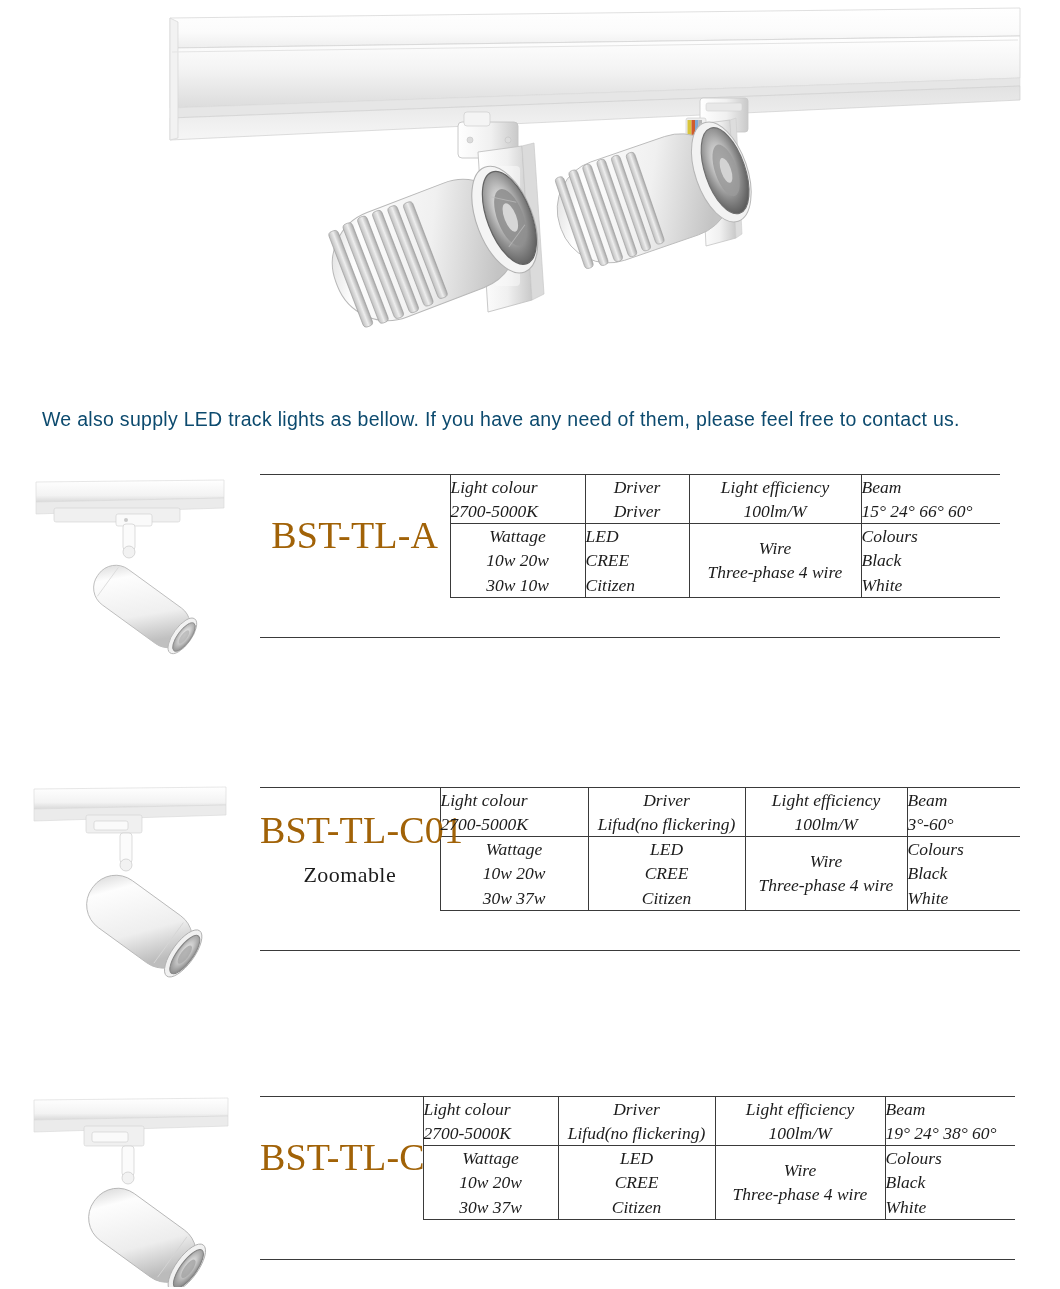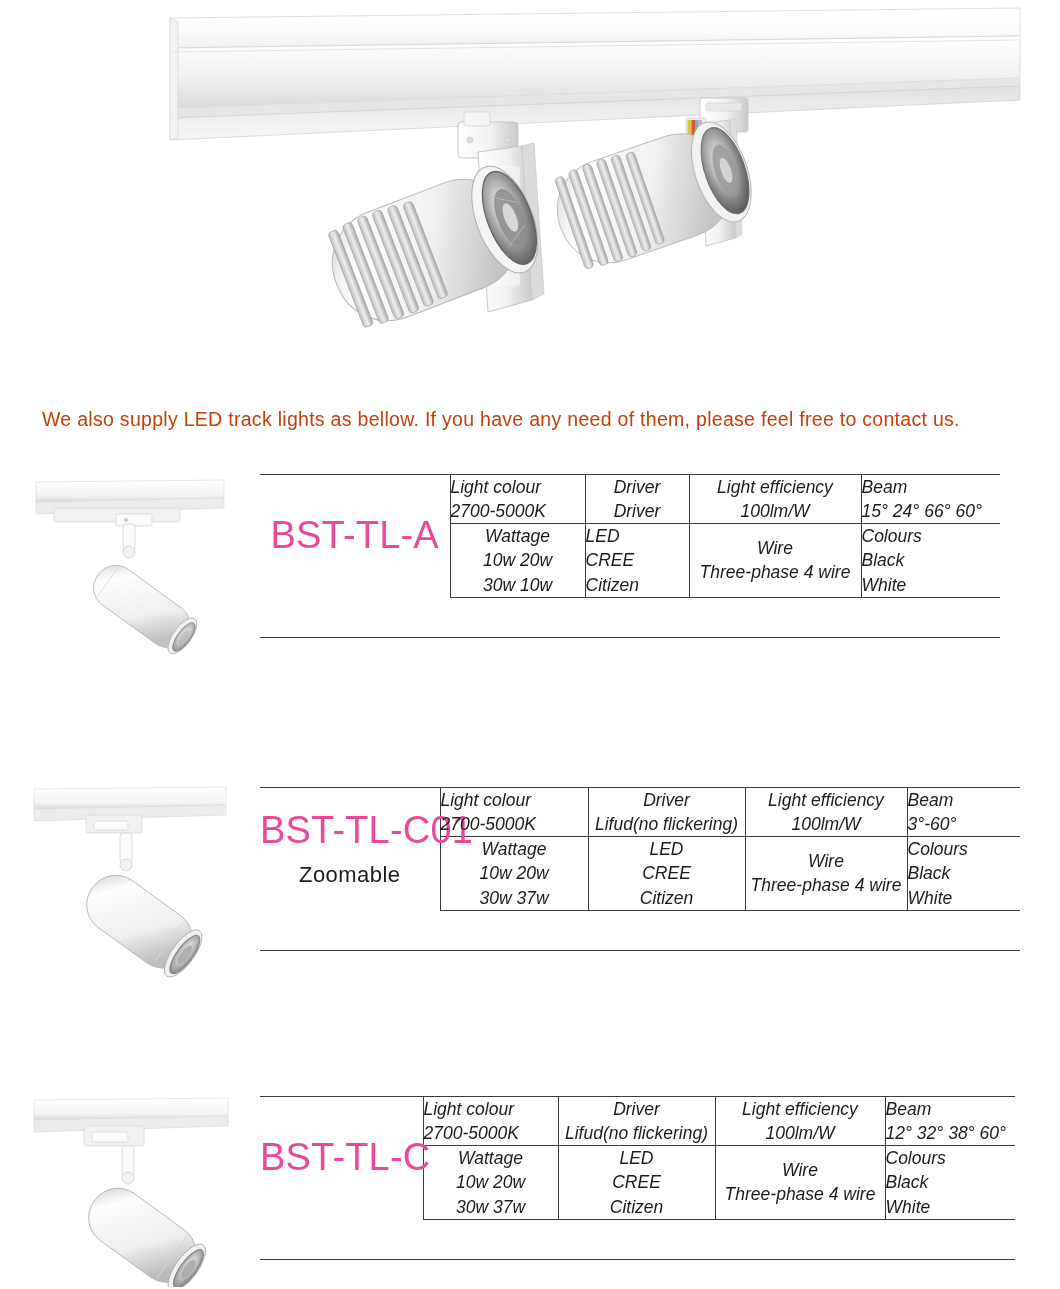--- a/index.html
+++ b/index.html
@@ -26,21 +26,21 @@
   }
   .hero svg { display: block; }
 
   
   .intro {
     position: absolute;
     left: 42px;
     top: 408px;
     font-size: 19.5px;
     letter-spacing: 0.015em;
-    color: #c2410c;
+    color: #0c4a6e;
     white-space: nowrap;
     font-weight: 400;
   }
 
   
   .product {
     position: absolute;
     left: 0;
     width: 1060px;
   }
@@ -59,36 +59,37 @@
     table-layout: fixed;
   }
   table.spec td {
     border: 1px solid #3a3a3a;
     padding: 0;
     vertical-align: middle;
     font-style: italic;
     font-size: 17.5px;
     line-height: 1.38;
     color: #1c1c1c;
+    font-family: Liberation Serif, serif;
   }
   table.spec td.model {
     border-top: none;
     border-bottom: none;
     border-left: none;
     font-style: normal;
     text-align: center;
     vertical-align: middle;
   }
   table.spec td.noright { border-right: none; }
 
   .model-name {
     font-size: 38px;
     font-weight: 400;
     letter-spacing: 0.005em;
-    color: #ec4899;
+    color: #a16207;
     line-height: 1.05;
     white-space: nowrap;
   }
   .model-sub {
     font-size: 22px;
     font-weight: 400;
     letter-spacing: 0.02em;
     color: #1c1c1c;
     margin-top: 12px;
     line-height: 1.1;
@@ -483,21 +484,21 @@
         <td class="cell-pad cell-center">
           <span class="line">Driver</span>
           <span class="line">Lifud(no flickering)</span>
         </td>
         <td class="cell-pad cell-center">
           <span class="line">Light efficiency</span>
           <span class="line">100lm/W</span>
         </td>
         <td class="cell-pad-left cell-left noright">
           <span class="line">Beam</span>
-          <span class="line">12° 32° 38° 60°</span>
+          <span class="line">19° 24° 38° 60°</span>
         </td>
       </tr>
       <tr>
         <td class="cell-pad cell-center">
           <span class="line">Wattage</span>
           <span class="line">10w  20w</span>
           <span class="line">30w  37w</span>
         </td>
         <td class="cell-pad cell-center">
           <span class="line">LED</span>

